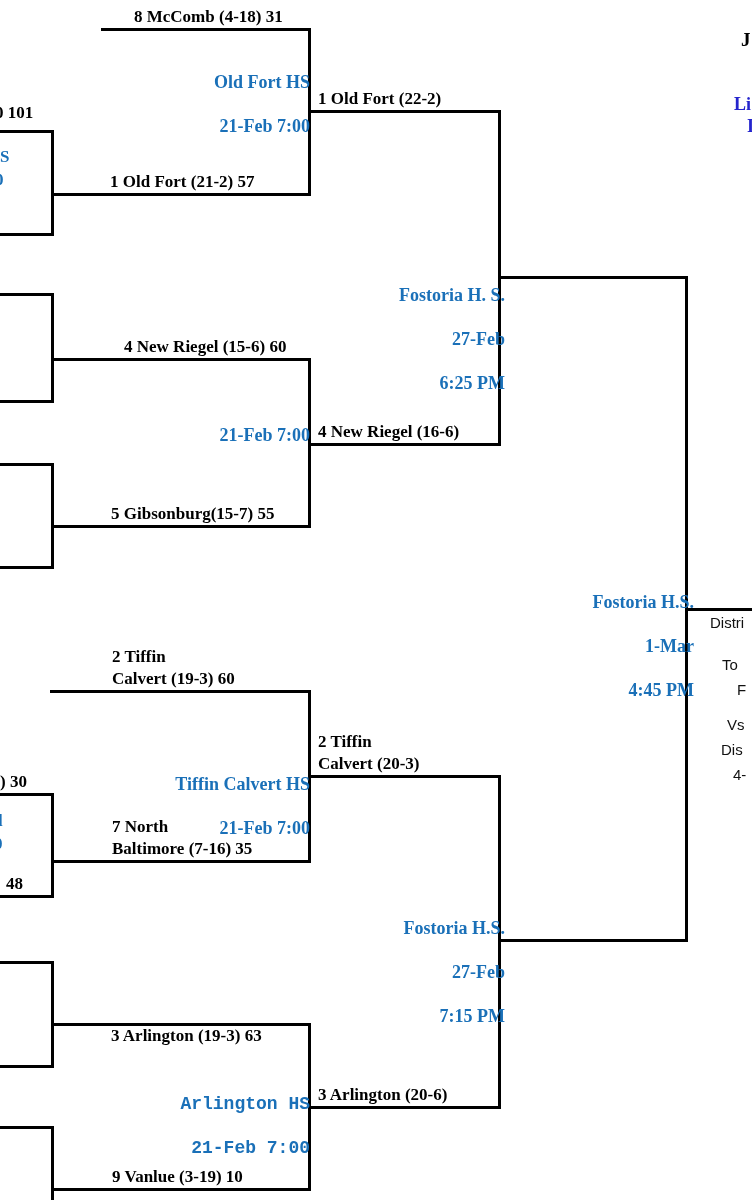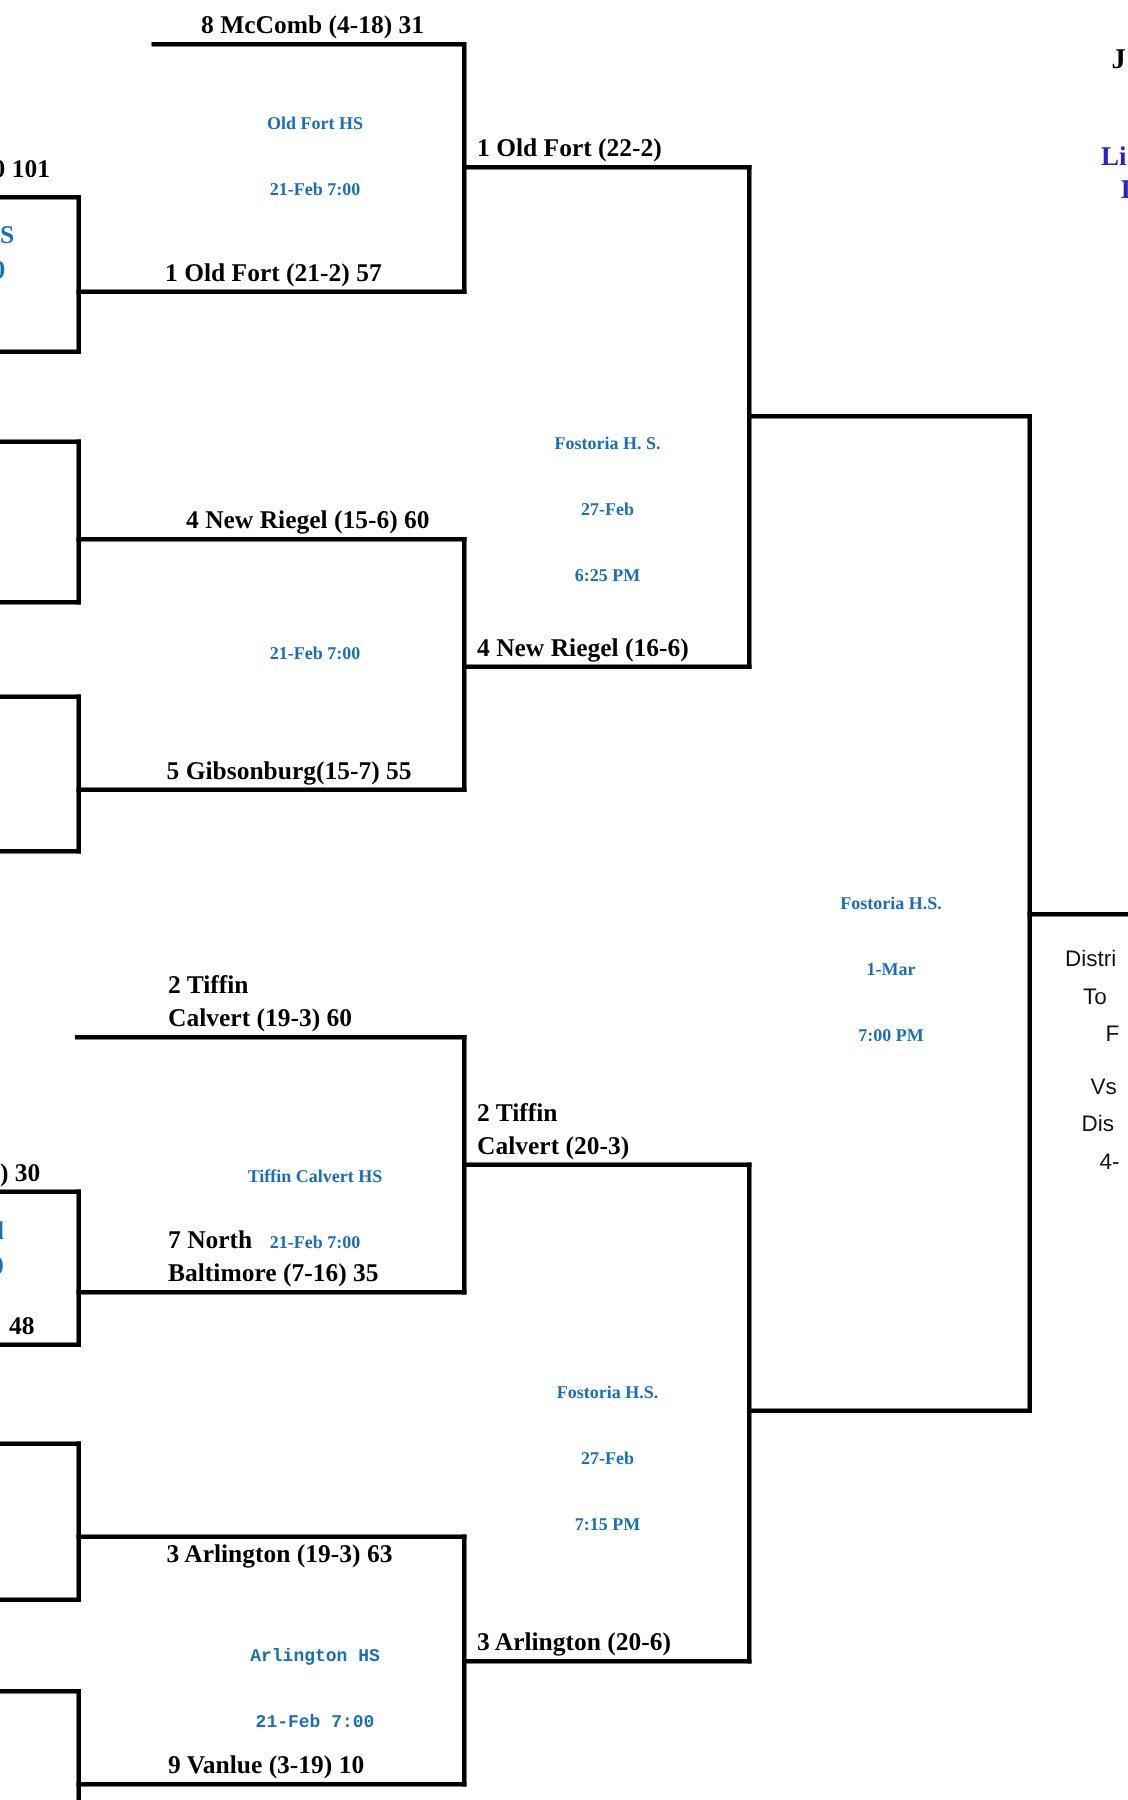--- a/index.html
+++ b/index.html
@@ -18,24 +18,24 @@
     font-weight:bold;
     font-size:17px;
     line-height:22px;
     color:#000;
     white-space:pre-line;
   }
   .s{
     position:absolute;
     font-family:"Liberation Serif", serif;
     font-weight:bold;
-    font-size:12px;
+    font-size:18px;
     line-height:22px;
     color:#1a70b8;
-    text-align:center;
+    text-align:right;
     width:200px;
     white-space:pre-line;
   }
   .frag-blue{color:#1a70b8;}
   .corner-blue{color:#2424cd;}
   .note{
     position:absolute;
     font-family:"Liberation Sans", sans-serif;
     font-size:15px;
     line-height:18px;
@@ -127,33 +127,33 @@
   <div>6:25 PM</div>
 </div>
 <div class="s" style="left: 305px; top: 895px; color: rgb(26, 112, 184);">
   <div>Fostoria H.S.</div>
   <div>27-Feb</div>
   <div>7:15 PM</div>
 </div>
 <div class="s" style="left: 494px; top: 569px; color: rgb(26, 112, 184);">
   <div>Fostoria H.S.</div>
   <div>1-Mar</div>
-  <div>7:00 PM</div>
+  <div>4:45 PM</div>
 </div>
 
 <div class="t" style="left:-5px;top:102px;">0 101</div>
 <div class="t frag-blue" style="left: 0px; top: 146px; color: rgb(26, 112, 184);">S</div>
 <div class="t frag-blue" style="left: -5px; top: 169px; color: rgb(26, 112, 184);">0</div>
 <div class="t" style="left:0;top:771px;">) 30</div>
 <div class="t" style="left:6px;top:873px;">48</div>
 <div class="t frag-blue" style="left: -2px; top: 810px; color: rgb(26, 112, 184);">l</div>
 <div class="t frag-blue" style="left: -6px; top: 833px; color: rgb(26, 112, 184);">0</div>
 
 <div class="t" style="left:741px;top:29px;font-size:19px;">J</div>
 <div class="t corner-blue" style="left: 734px; top: 93px; font-size: 18px; color: rgb(36, 36, 205);">Li</div>
 <div class="t corner-blue" style="left: 747px; top: 115px; font-size: 18px; color: rgb(36, 36, 205);">I</div>
 
-<div class="note" style="left: 710px; top: 631px; color: rgb(17, 17, 17);">Distri</div>
+<div class="note" style="left: 710px; top: 614px; color: rgb(17, 17, 17);">Distri</div>
 <div class="note" style="left: 722px; top: 656px; color: rgb(17, 17, 17);">To</div>
 <div class="note" style="left: 737px; top: 681px; color: rgb(17, 17, 17);">F</div>
 <div class="note" style="left: 727px; top: 716px; color: rgb(17, 17, 17);">Vs</div>
 <div class="note" style="left: 721px; top: 741px; color: rgb(17, 17, 17);">Dis</div>
 <div class="note" style="left: 733px; top: 766px; color: rgb(17, 17, 17);">4-</div>
 
 </body></html>

